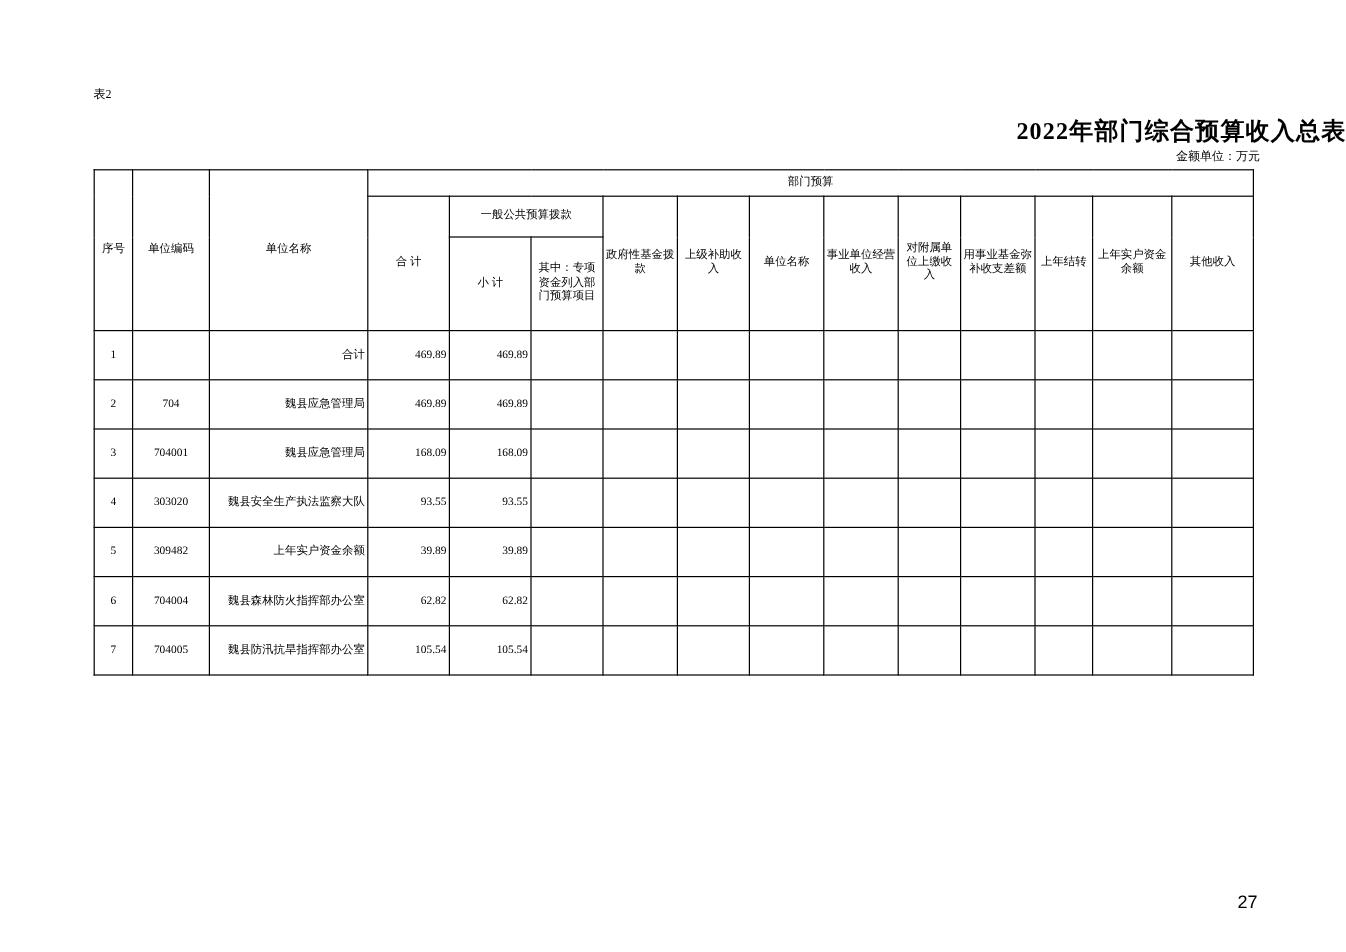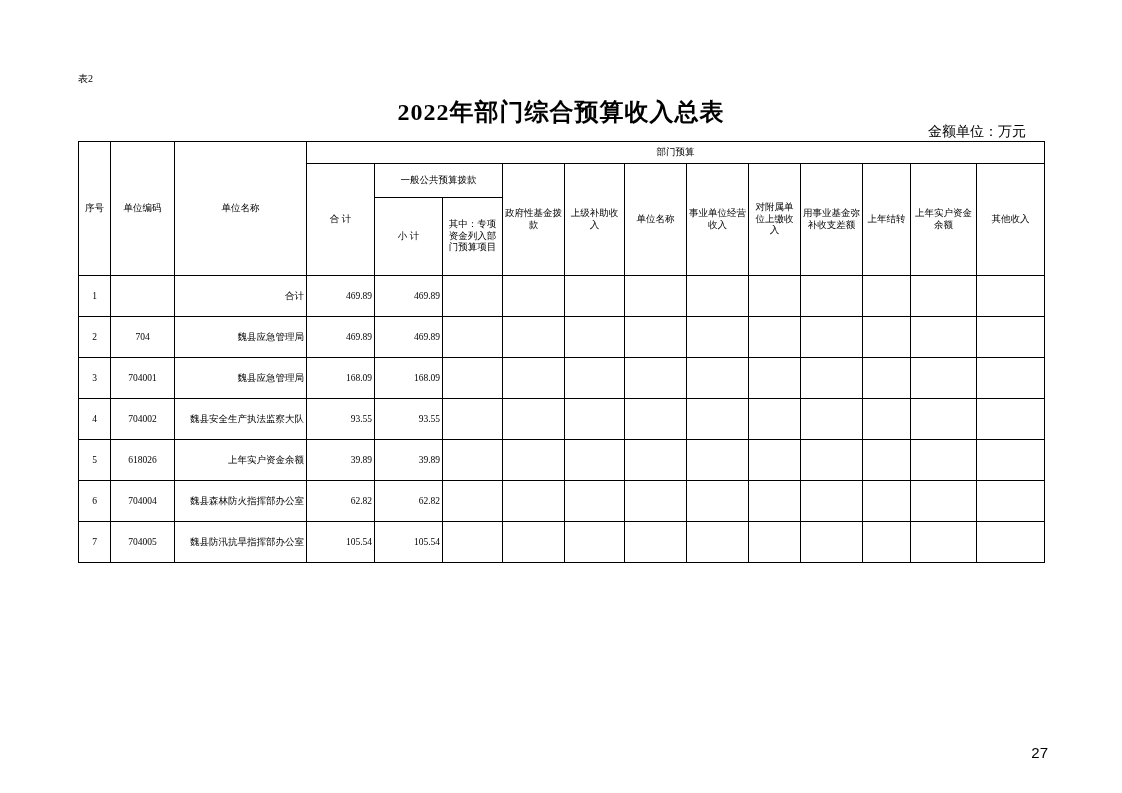--- a/index.html
+++ b/index.html
@@ -26,31 +26,31 @@
     top: 72px;
     font-size: 10px;
     color: #000;
     font-family: "Liberation Serif", serif;
   }
   .doc-title {
     position: absolute;
     left: 0;
     top: 96px;
     width: 1122px;
-    text-align: center;
-    font-size: 24px;
+    text-align: right;
+    font-size: 20px;
     font-weight: bold;
     font-family: "Liberation Serif", serif;
     letter-spacing: 1px;
   }
   .unit-note {
     position: absolute;
-    right: 96px;
+    right: 72px;
     top: 123px;
-    font-size: 14px;
+    font-size: 10px;
     font-family: "Liberation Serif", serif;
   }
   .table-wrap {
     position: absolute;
     left: 78px;
     top: 141px;
     width: 966px;
   }
   table.main {
     border-collapse: collapse;
@@ -232,39 +232,39 @@
         <td class="num"></td>
         <td class="num"></td>
         <td class="num"></td>
         <td class="num"></td>
         <td class="num"></td>
         <td class="num"></td>
       </tr>
 
       <tr class="data-row">
         <td class="seq">4</td>
-        <td class="code">704002</td>
+        <td class="code">303020</td>
         <td class="name">魏县安全生产执法监察大队</td>
         <td class="num">93.55</td>
         <td class="num">93.55</td>
         <td class="num"></td>
         <td class="num"></td>
         <td class="num"></td>
         <td class="num"></td>
         <td class="num"></td>
         <td class="num"></td>
         <td class="num"></td>
         <td class="num"></td>
         <td class="num"></td>
         <td class="num"></td>
       </tr>
 
       <tr class="data-row">
         <td class="seq">5</td>
-        <td class="code">618026</td>
+        <td class="code">309482</td>
         <td class="name">上年实户资金余额</td>
         <td class="num">39.89</td>
         <td class="num">39.89</td>
         <td class="num"></td>
         <td class="num"></td>
         <td class="num"></td>
         <td class="num"></td>
         <td class="num"></td>
         <td class="num"></td>
         <td class="num"></td>

